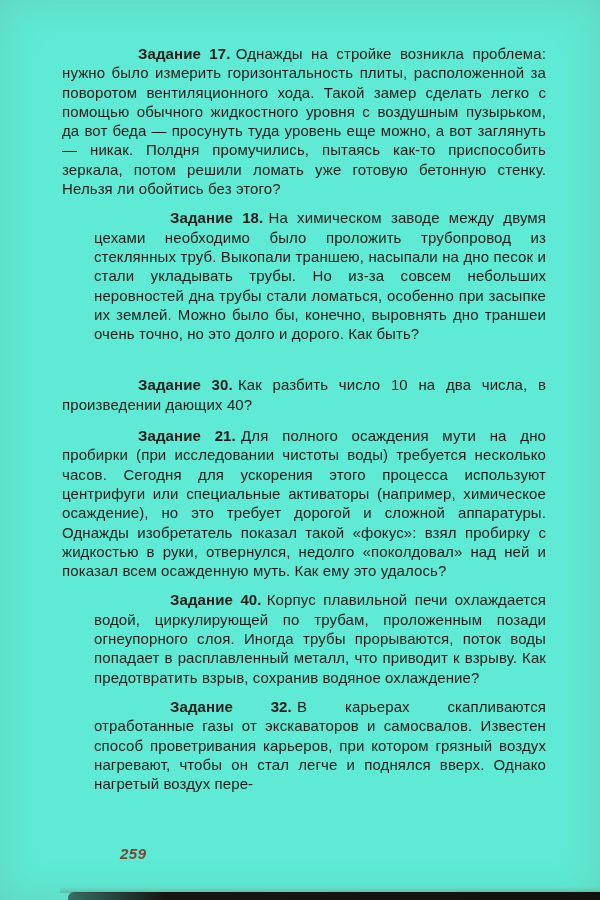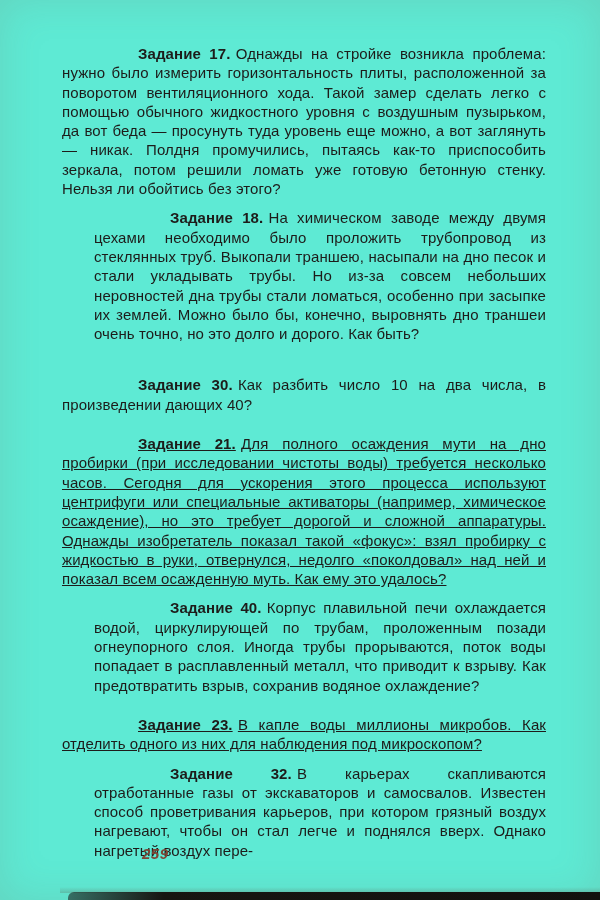--- a/index.html
+++ b/index.html
@@ -37,25 +37,25 @@
     text-align: justify;
     text-indent: 76px;
     letter-spacing: 0.1px;
   }
   p.para .task-label {
     font-weight: 700;
     margin-right: 0.35em;
     white-space: nowrap;
   }
   p.gap-l { margin-top: 32px; }
-  p.gap-m { margin-top: 20px; text-decoration: underline; }
+  p.gap-m { margin-top: 12px; }
   p.gap-s { margin-top: 6px; margin-left: 32px; }
   .page-number {
     position: absolute;
-    left: 142px;
+    left: 120px;
     top: 845px;
     font-size: 15px;
     font-style: italic;
     font-weight: 600;
     color: #7d4434;
     letter-spacing: 0.5px;
   }
   .scan-edge {
     position: absolute;
     bottom: 0;
@@ -95,23 +95,20 @@
     </p>
 
     <p class="para gap-m">
       <b class="task-label">Задание 21.</b><span>Для полного осаждения мути на дно пробирки (при исследовании чистоты воды) требуется несколько часов. Сегодня для ускорения этого процесса используют центрифуги или специальные активаторы (например, химическое осаждение), но это требует дорогой и сложной аппаратуры. Однажды изобретатель показал такой «фокус»: взял пробирку с жидкостью в руки, отвернулся, недолго «поколдовал» над ней и показал всем осажденную муть. Как ему это удалось?</span>
     </p>
 
     <p class="para gap-s">
       <b class="task-label">Задание 40.</b><span>Корпус плавильной печи охлаждается водой, циркулирующей по трубам, проложенным позади огнеупорного слоя. Иногда трубы прорываются, поток воды попадает в расплавленный металл, что приводит к взрыву. Как предотвратить взрыв, сохранив водяное охлаждение?</span>
     </p>
 
-    <p class="para gap-m">
-      <b class="task-label">Задание 23.</b><span>В капле воды миллионы микробов. Как отделить одного из них для наблюдения под микроскопом?</span>
-    </p>
 
     <p class="para gap-s">
       <b class="task-label">Задание 32.</b><span>В карьерах скапливаются отработанные газы от экскаваторов и самосвалов. Известен способ проветривания карьеров, при котором грязный воздух нагревают, чтобы он стал легче и поднялся вверх. Однако нагретый воздух пере-</span>
     </p>
 
   </div>
 
   <div class="page-number">259</div>
 
   <div class="scan-edge-shadow"></div>

